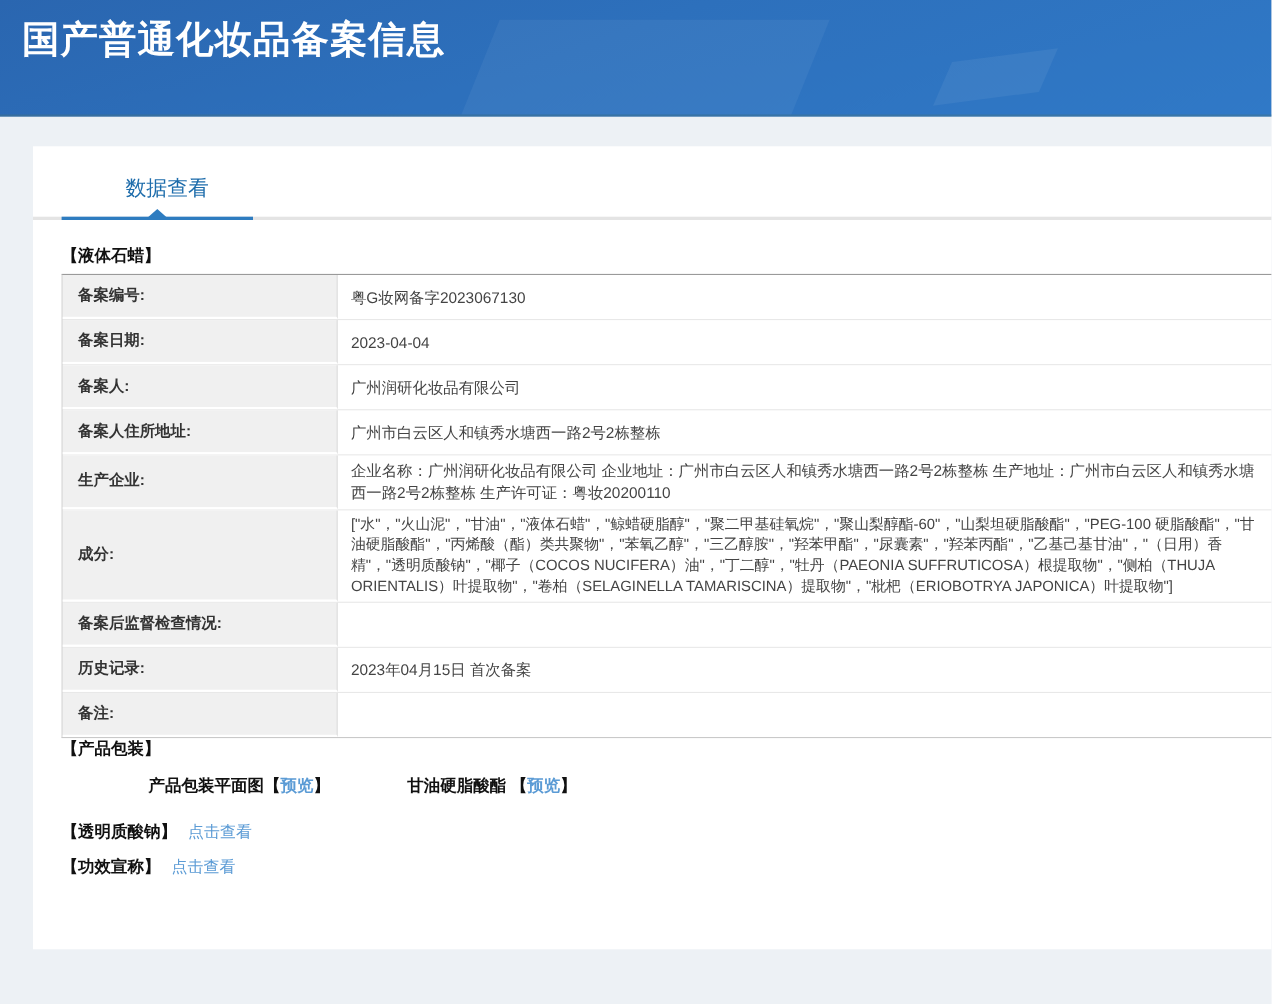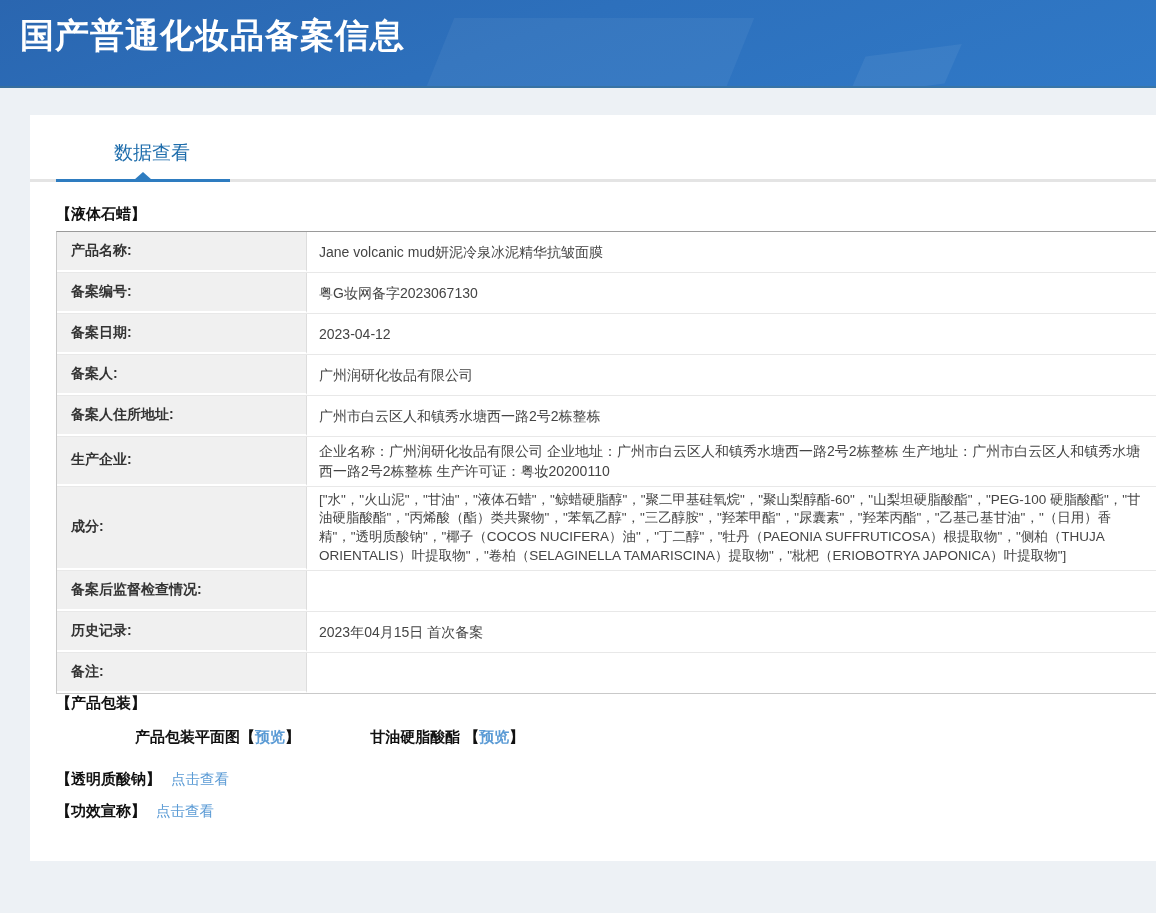--- a/index.html
+++ b/index.html
@@ -5,21 +5,21 @@
   * { box-sizing: border-box; margin: 0; padding: 0; }
   html, body { width: 1156px; height: 913px; overflow: hidden; }
   body {
     font-family: "Liberation Sans", "DejaVu Sans", sans-serif;
     background: #edf1f5;
     color: #333;
   }
   
   .banner {
     position: relative;
-    height: 88px;
+    height: 106px;
     background: linear-gradient(160deg, #2a66b0 0%, #2d70bc 45%, #3079c7 100%);
     border-bottom: 2px solid rgba(70,120,135,0.45);
     overflow: hidden;
   }
   .banner::before {
     content: ""; position: absolute; left: 430px; top: 18px;
     width: 300px; height: 120px; background: rgba(255,255,255,0.05);
     transform: skewX(-22deg);
   }
   .banner::after {
@@ -138,30 +138,26 @@
       <div class="tri"></div>
     </div>
   </div>
 
   <div class="content">
 
     <div class="section-title pi-title">【液体石蜡】</div>
 
     <div class="info-table">
       <div class="row">
-        <div class="label">产品名称:</div>
-        <div class="value">Jane volcanic mud妍泥冷泉冰泥精华抗皱面膜</div>
-      </div>
-      <div class="row">
         <div class="label">备案编号:</div>
         <div class="value">粤G妆网备字2023067130</div>
       </div>
       <div class="row">
         <div class="label">备案日期:</div>
-        <div class="value">2023-04-12</div>
+        <div class="value">2023-04-04</div>
       </div>
       <div class="row">
         <div class="label">备案人:</div>
         <div class="value">广州润研化妆品有限公司</div>
       </div>
       <div class="row">
         <div class="label">备案人住所地址:</div>
         <div class="value">广州市白云区人和镇秀水塘西一路2号2栋整栋</div>
       </div>
       <div class="row">

